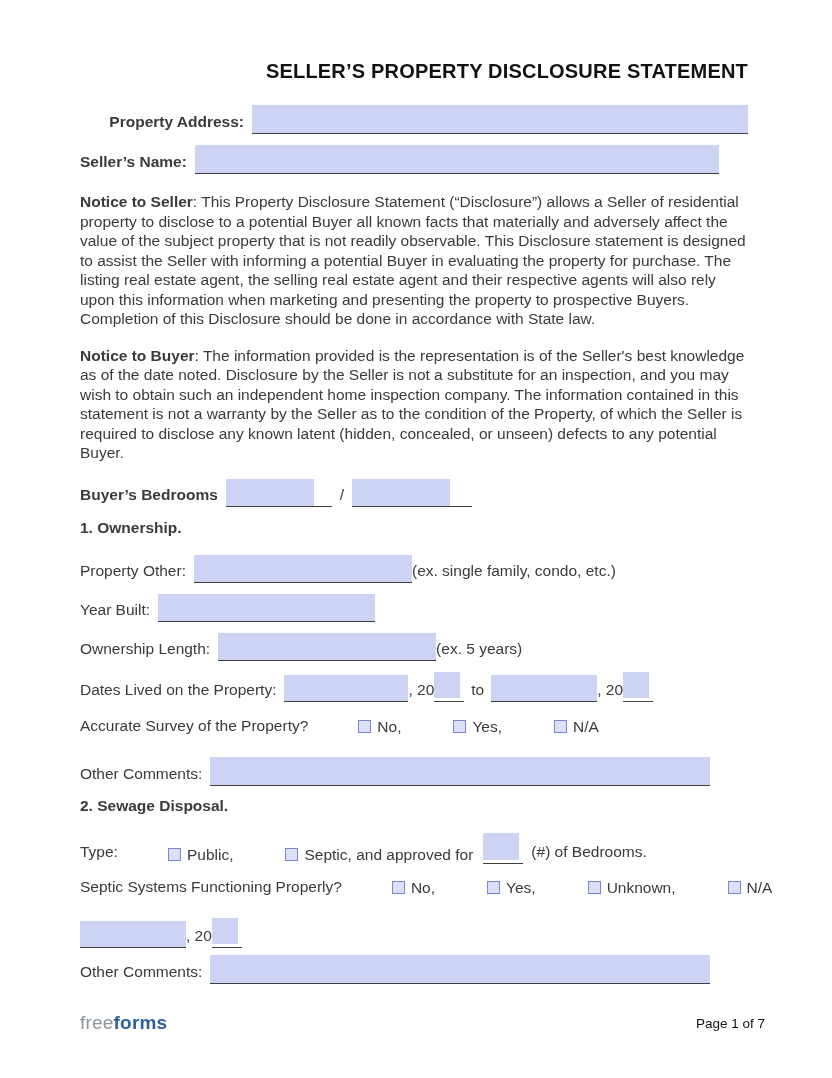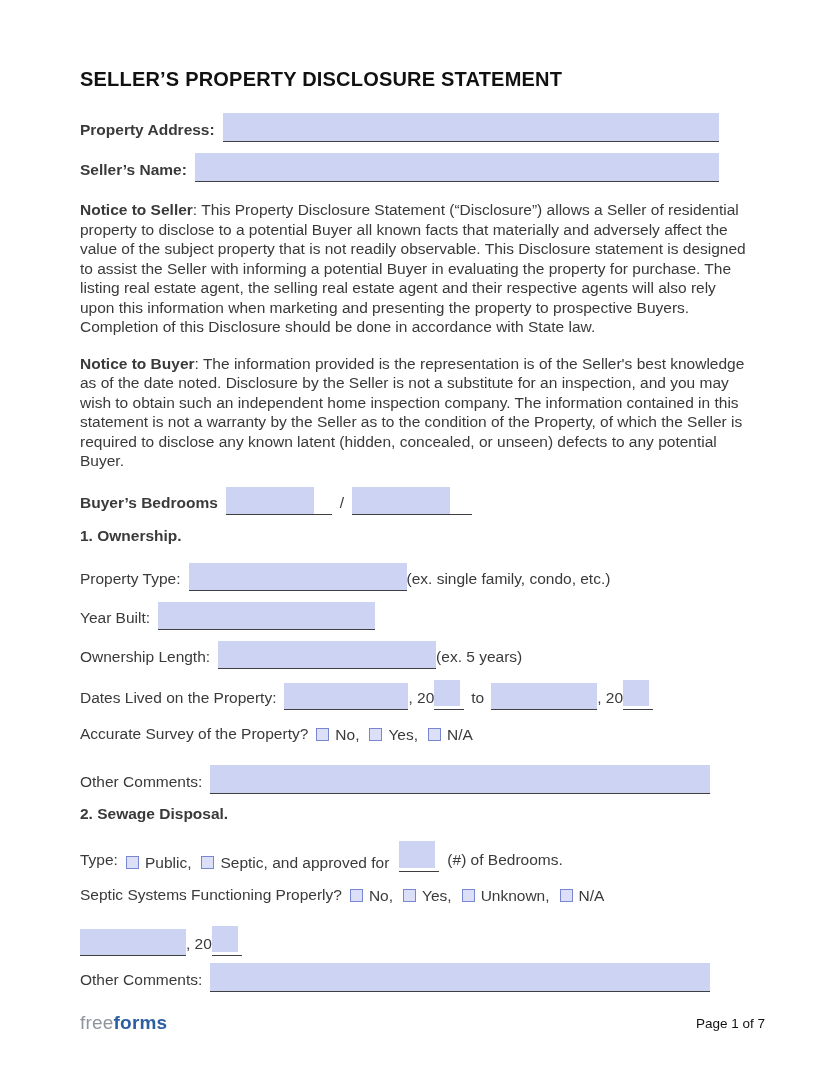--- a/index.html
+++ b/index.html
@@ -9,21 +9,21 @@
     --checkbox-fill:#dbdff7;
     --text:#3a3a3a;
     --title-color:#111111;
     --brand-gray:#8e959d;
     --brand-blue:#2e5fa3;
   }
   *{box-sizing:border-box;}
   html,body{margin:0;padding:0;background:#ffffff;}
   body{font-family:"Liberation Sans", sans-serif;color:var(--text);}
   .page{width:832px;height:1078px;position:relative;background:#fff;padding:56px 84px 0 80px;overflow:hidden;}
-  .title{font-size:20px;font-weight:bold;text-align:left;margin:12px 0 22px;color:var(--title-color);letter-spacing:.2px;}
+  .title{font-size:20px;font-weight:bold;text-align:right;margin:4px 0 22px;color:var(--title-color);letter-spacing:.2px;}
 
   .para{margin:0 0 17px;font-size:15.5px;line-height:19.5px;}
   .para .b{font-weight:bold;}
   .para.mb16{margin-bottom:16px;}
 
   .heading{font-size:15.5px;font-weight:bold;margin:0 0 18px;}
 
   .row{display:flex;align-items:flex-end;margin:0 0 11px;font-size:15.5px;line-height:19px;white-space:nowrap;}
   .qrow{display:flex;margin:0 0 19px;font-size:15.5px;line-height:19px;white-space:nowrap;}
 
@@ -49,24 +49,24 @@
   .w106{width:106px;}
   .w120{width:120px;}
   .w124{width:124px;}
   .w217{width:217px;}
   .w218{width:218px;}
   .w496{width:496px;}
   .w500{width:500px;}
   .w524{width:524px;}
   .yb{width:30px;}
 
-  .opt{display:flex;align-items:center;margin-right:10px;}
+  .opt{display:flex;align-items:center;margin-right:10px;margin-left:42px;}
   .checkbox{display:inline-block;width:13px;height:13px;border:1px solid var(--checkbox-border);background:var(--checkbox-fill);margin-right:6px;flex:0 0 auto;}
 
-  .mb10{}
+  .mb10{justify-content:flex-end;}
   .mb12{margin-bottom:12px;}
   .mb13{margin-bottom:13px;}
   .mb14{margin-bottom:14px;}
   .mb7{margin-bottom:7px;}
   .mb18{margin-bottom:18px;}
   .mb0{margin-bottom:0;}
 
   .footer{position:absolute;left:80px;right:67px;bottom:44px;display:flex;justify-content:space-between;align-items:center;}
   .brand{font-size:19px;letter-spacing:.2px;}
   .brand-free{color:var(--brand-gray);font-weight:400;}
@@ -105,21 +105,21 @@
       </span>
     <span class="txt sep">/</span>
     <span class="blank w120">
         <span class="fill fw98"></span>
       </span>
   </div>
 
   <div class="heading">1. Ownership.</div>
 
   <div class="row">
-    <span class="flabel">Property Type:</span>
+    <span class="flabel">Property Other:</span>
     <span class="blank w218">
         <span class="fill"></span>
       </span>
     <span class="txt hint">(ex. single family, condo, etc.)</span>
   </div>
 
   <div class="row">
     <span class="flabel">Year Built:</span>
     <span class="blank w217">
         <span class="fill"></span>

